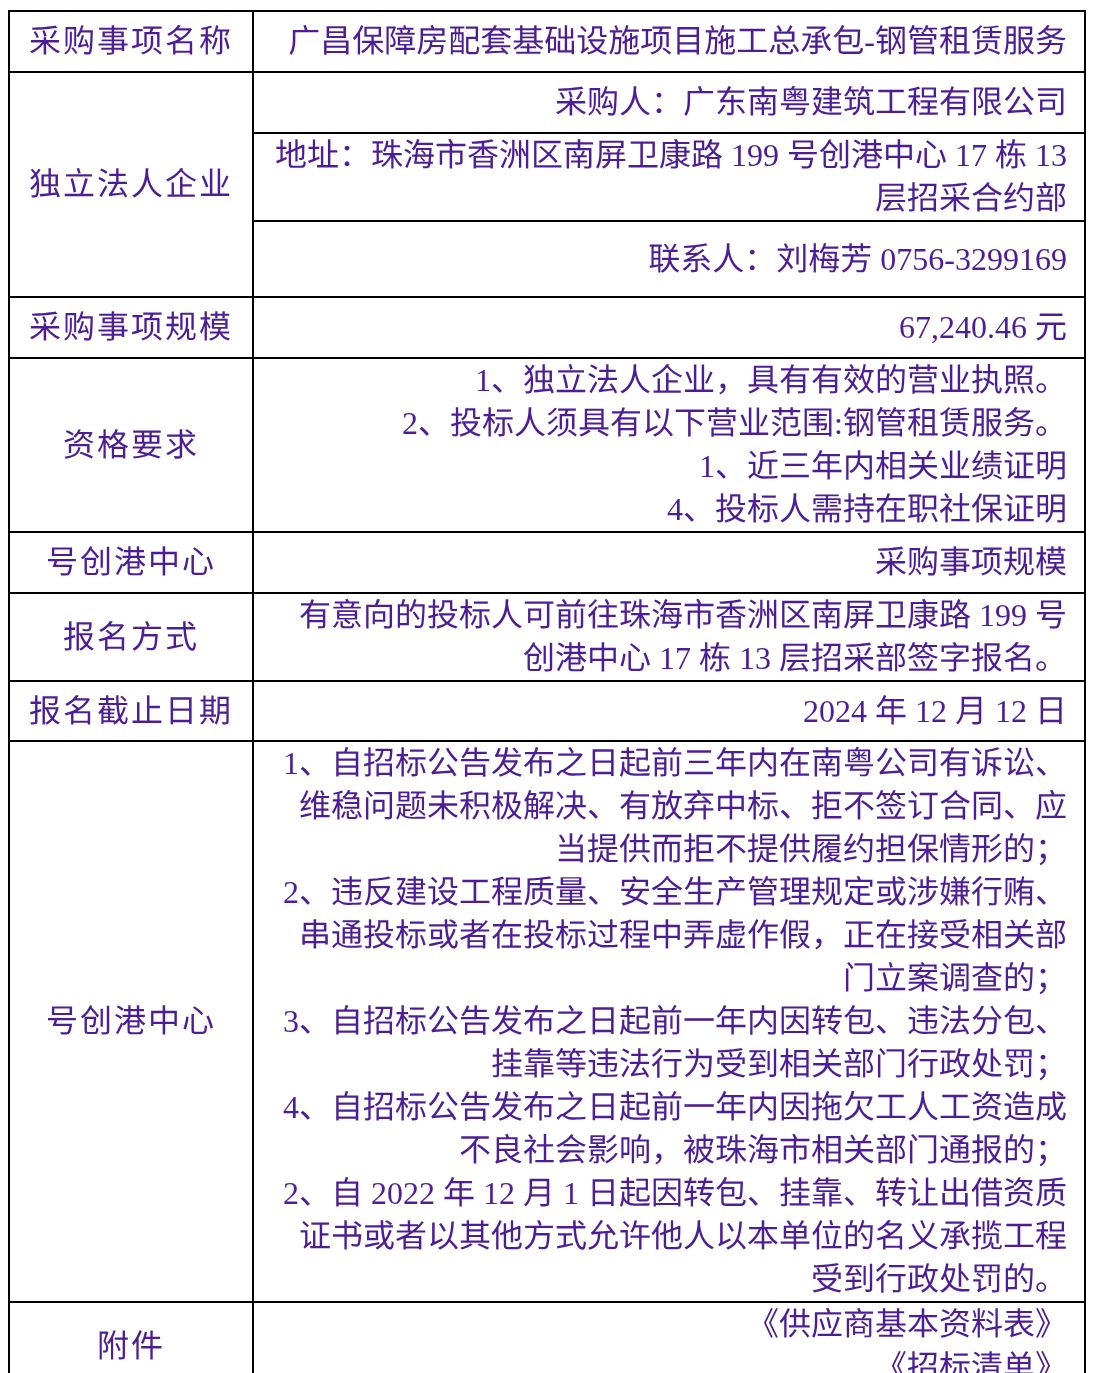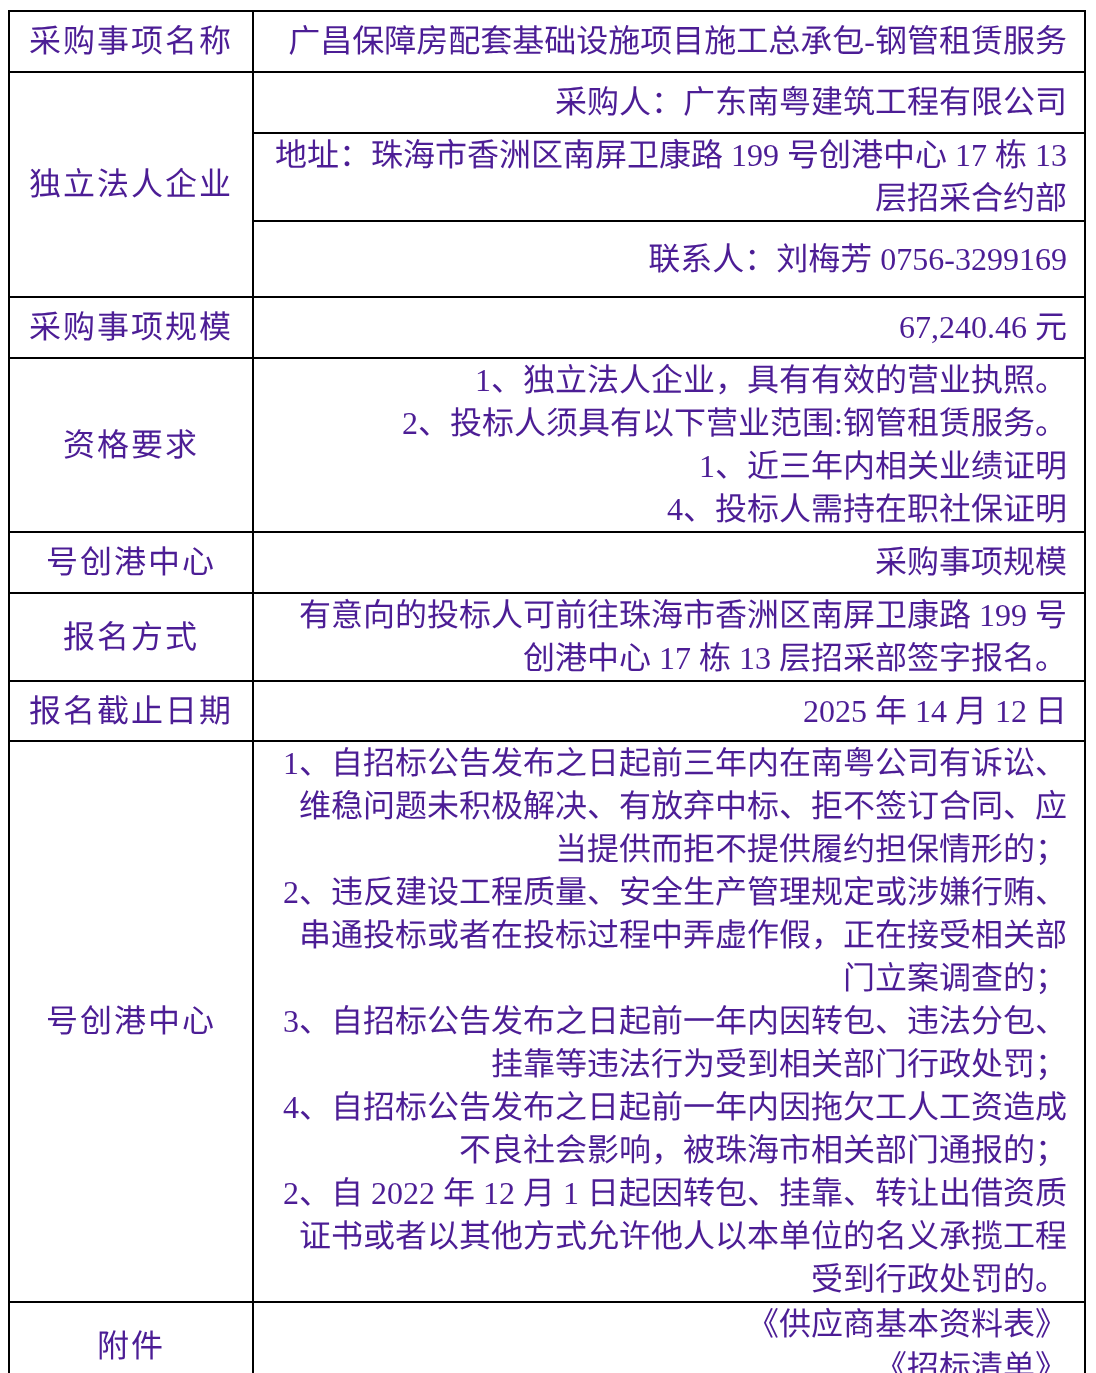--- a/index.html
+++ b/index.html
@@ -92,21 +92,21 @@
       <td class="value-cell">采购事项规模</td>
     </tr>
 
     <tr class="h86">
       <td class="label-cell">报名方式</td>
       <td class="value-cell">有意向的投标人可前往珠海市香洲区南屏卫康路 199 号创港中心 17 栋 13 层招采部签字报名。</td>
     </tr>
 
     <tr class="h60">
       <td class="label-cell">报名截止日期</td>
-      <td class="value-cell">2025 年 14 月 12 日</td>
+      <td class="value-cell">2024 年 12 月 12 日</td>
     </tr>
 
     <tr class="h556">
       <td class="label-cell">号创港中心</td>
       <td class="value-cell">
         <p>1、自招标公告发布之日起前三年内在南粤公司有诉讼、维稳问题未积极解决、有放弃中标、拒不签订合同、应当提供而拒不提供履约担保情形的；</p>
         <p>2、违反建设工程质量、安全生产管理规定或涉嫌行贿、串通投标或者在投标过程中弄虚作假，正在接受相关部门立案调查的；</p>
         <p>3、自招标公告发布之日起前一年内因转包、违法分包、挂靠等违法行为受到相关部门行政处罚；</p>
         <p>4、自招标公告发布之日起前一年内因拖欠工人工资造成不良社会影响，被珠海市相关部门通报的；</p>
         <p>2、自 2022 年 12 月 1 日起因转包、挂靠、转让出借资质证书或者以其他方式允许他人以本单位的名义承揽工程受到行政处罚的。</p>

